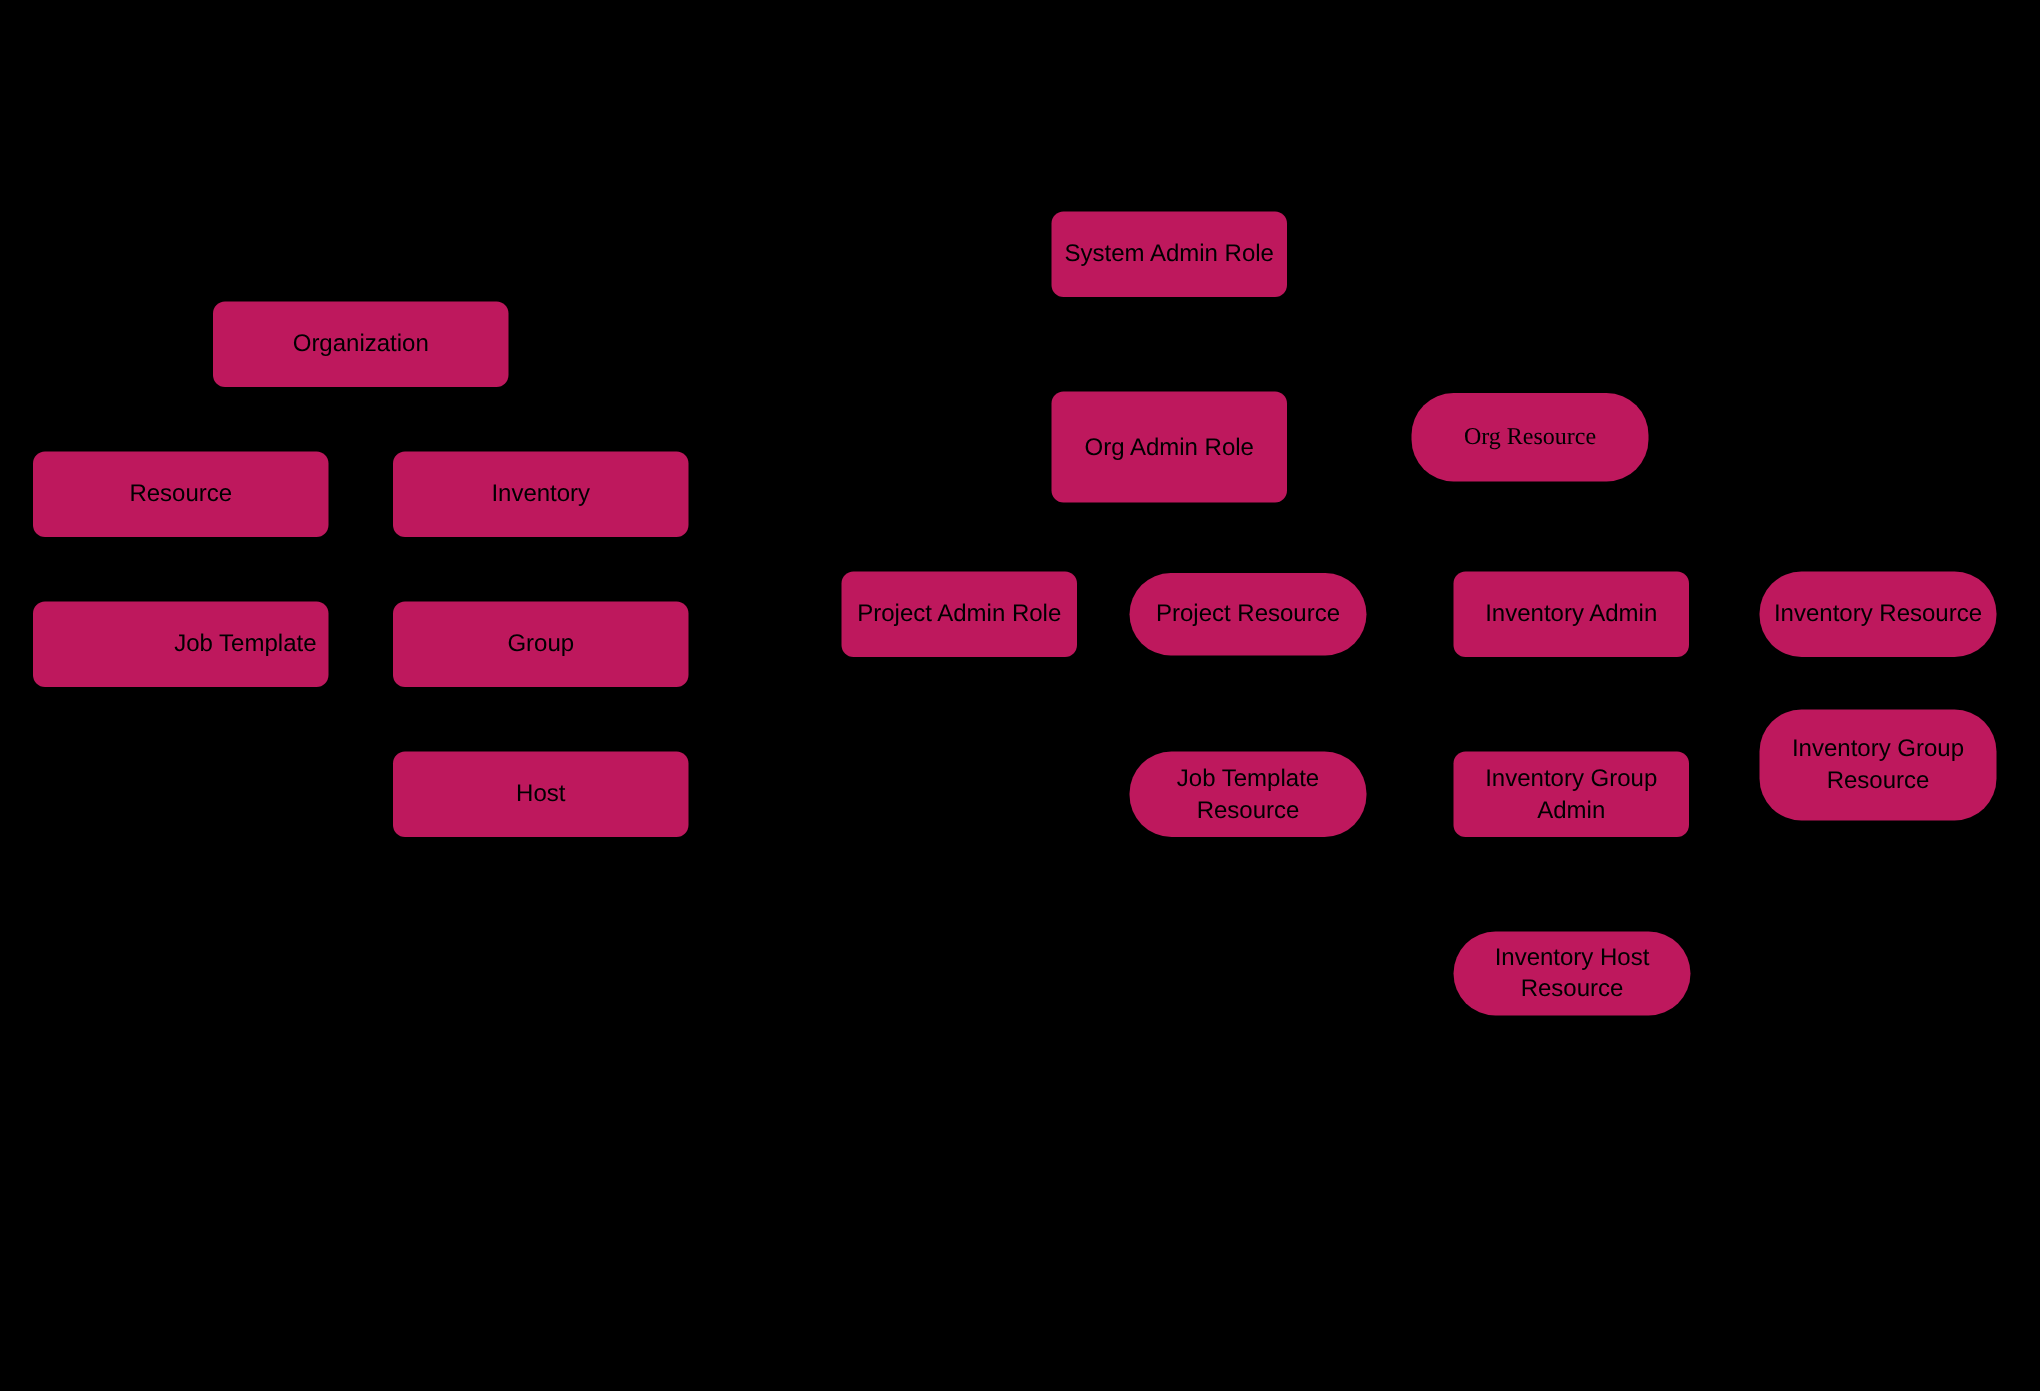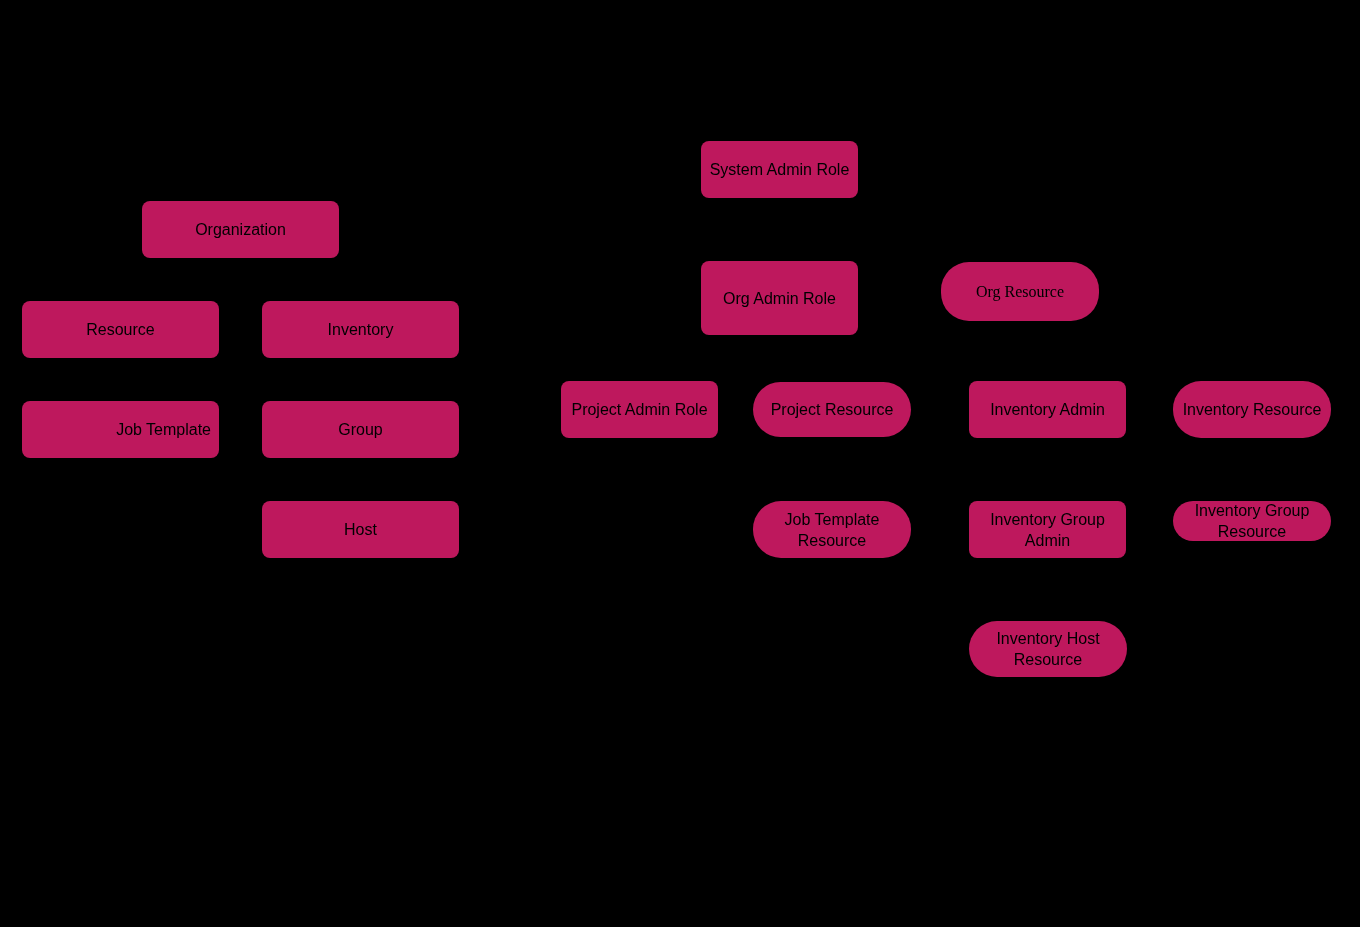--- a/index.html
+++ b/index.html
@@ -98,21 +98,21 @@
 
 
   <div class="node stadium" style="left:753px; top:501px; width:158px; height:57px;">
     <span class="node-label">Job Template Resource</span>
   </div>
 
   <div class="node rect" style="left:969px; top:501px; width:157px; height:57px;">
     <span class="node-label">Inventory Group Admin</span>
   </div>
 
-  <div class="node stadium" style="left:1173px; top:501px; width:158px; height:40px;align-items:center;">
+  <div class="node stadium" style="left:1173px; top:473px; width:158px; height:74px;align-items:center;">
     <span class="node-label">Inventory Group Resource</span>
   </div>
 
   <div class="node stadium" style="left:969px; top:621px; width:158px; height:56px;justify-content:flex-end;">
     <span class="node-label">Inventory Host Resource</span>
   </div>
 
 </div>
 
 </body></html>

